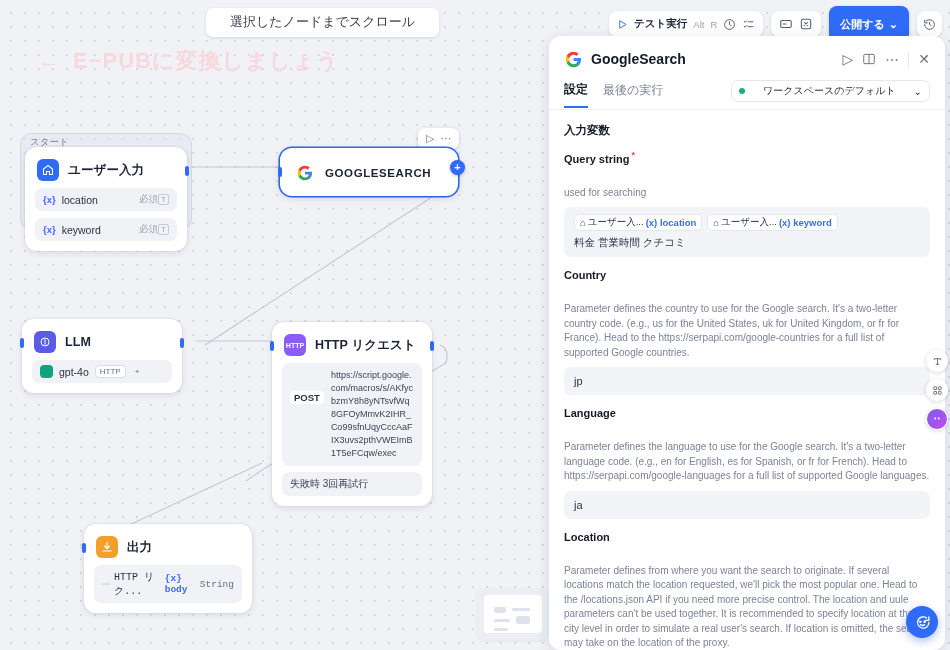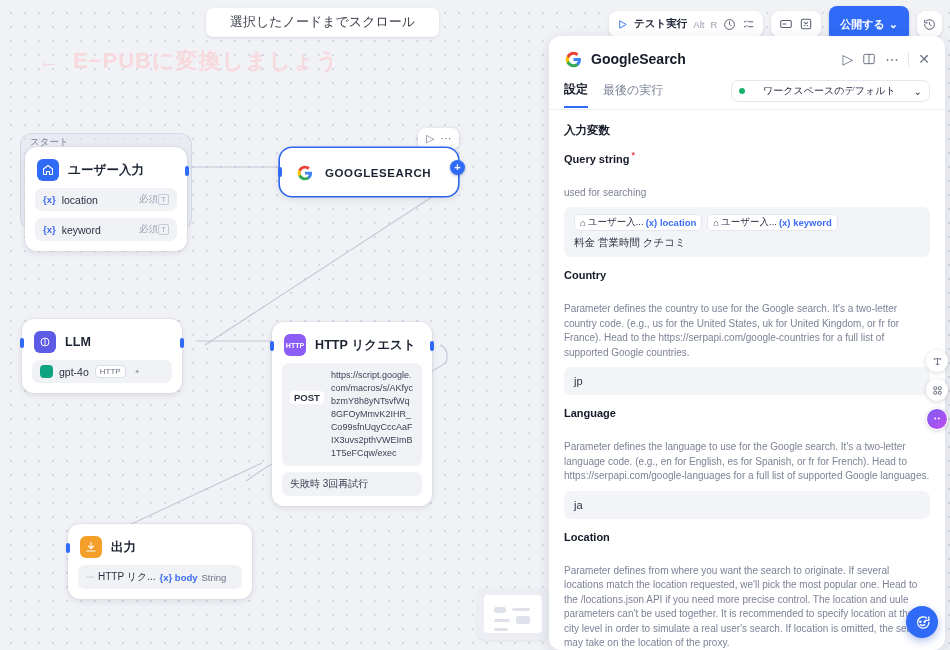--- a/index.html
+++ b/index.html
@@ -344,21 +344,21 @@
       </div>
       <div class="url-block">
         <span class="method">POST</span>
         <span class="url-text">https://script.google.com/macros/s/AKfycbzmY8h8yNTsvfWq8GFOyMmvK2IHR_Co99sfnUqyCccAaFIX3uvs2pthVWEImB1T5eFCqw/exec</span>
       </div>
       <div class="retry-row">失敗時 3回再試行</div>
       <span class="port" style="left:-2px; top:19px;"></span>
       <span class="port" style="right:-2px; top:19px;"></span>
     </div>
 
-    <div class="node" style="left:68px; top:524px; width:184px;">
+    <div class="node" style="left:84px; top:524px; width:168px;font-family:Liberation Mono, monospace;">
       <div class="node-head">
         <span class="badge orange">
           <svg width="12" height="12" viewBox="0 0 24 24" fill="none" stroke="#fff" stroke-width="2.2" stroke-linecap="round" stroke-linejoin="round">
               <path d="M12 3v12"></path>
               <path d="M7 10l5 5 5-5"></path>
               <path d="M4 20h16"></path>
             </svg>
         </span>
         <span class="node-title">出力</span>
       </div>

